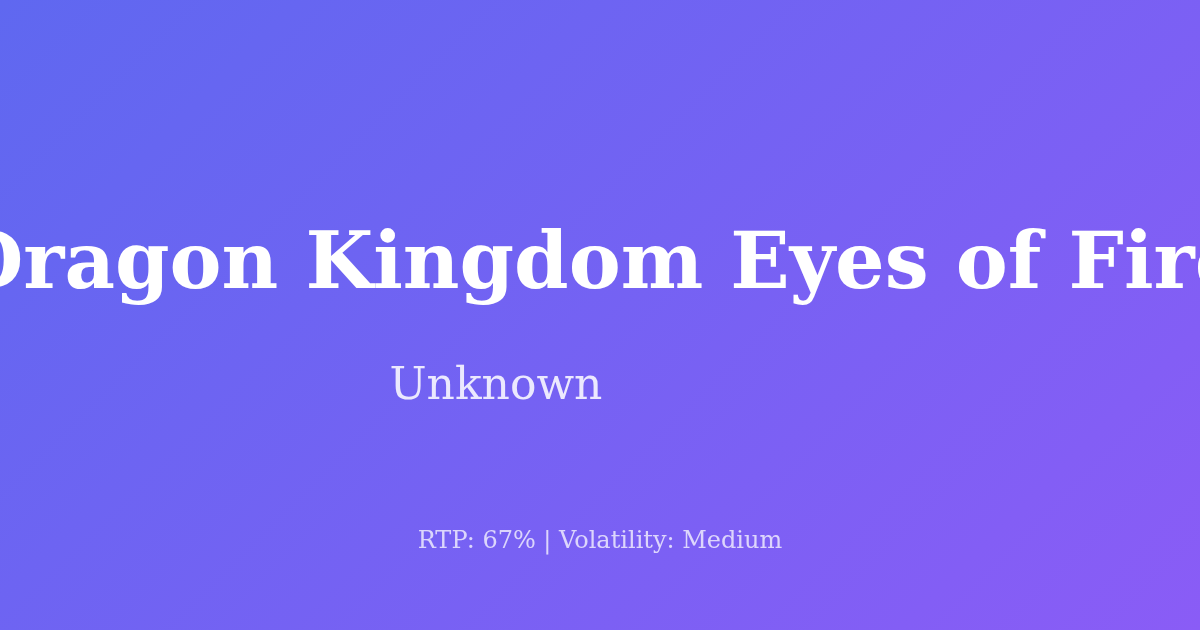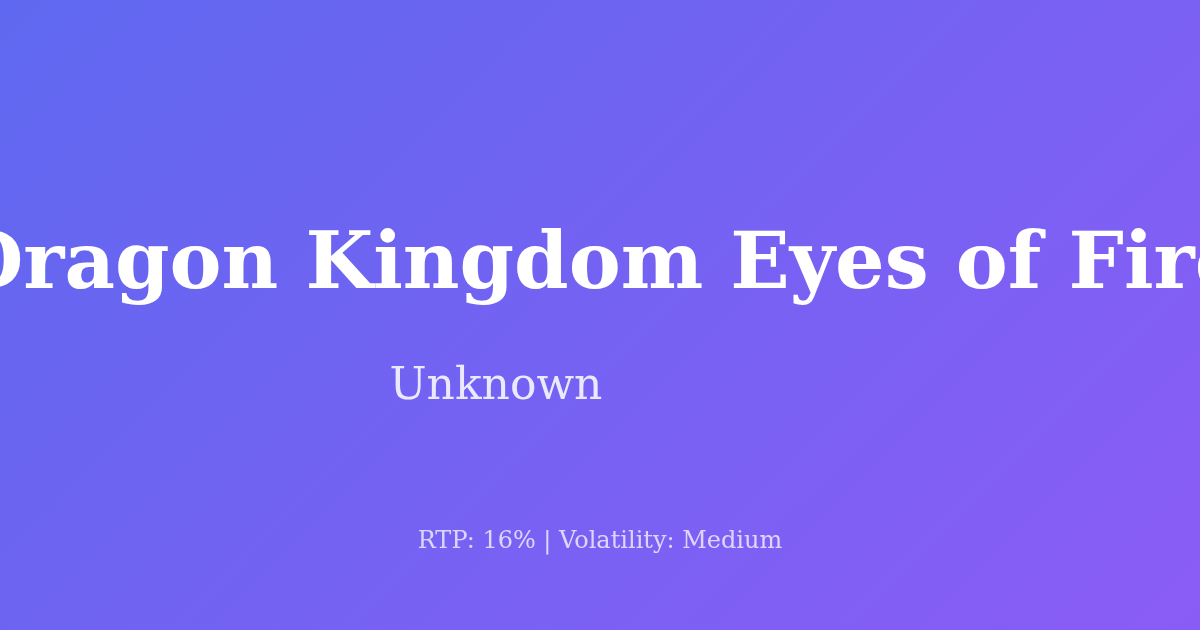--- a/index.html
+++ b/index.html
@@ -93,16 +93,16 @@
 
   <div class="title-wrap">
     <div class="game-title">Dragon Kingdom Eyes of Fire</div>
   </div>
 
   <div class="subtitle-wrap">
     <div class="game-provider">Unknown</div>
   </div>
 
   <div class="meta-wrap">
-    <div class="game-meta">RTP: 16% | Volatility: Medium</div>
+    <div class="game-meta">RTP: 67% | Volatility: Medium</div>
   </div>
 
 </div>
 
 </body></html>

